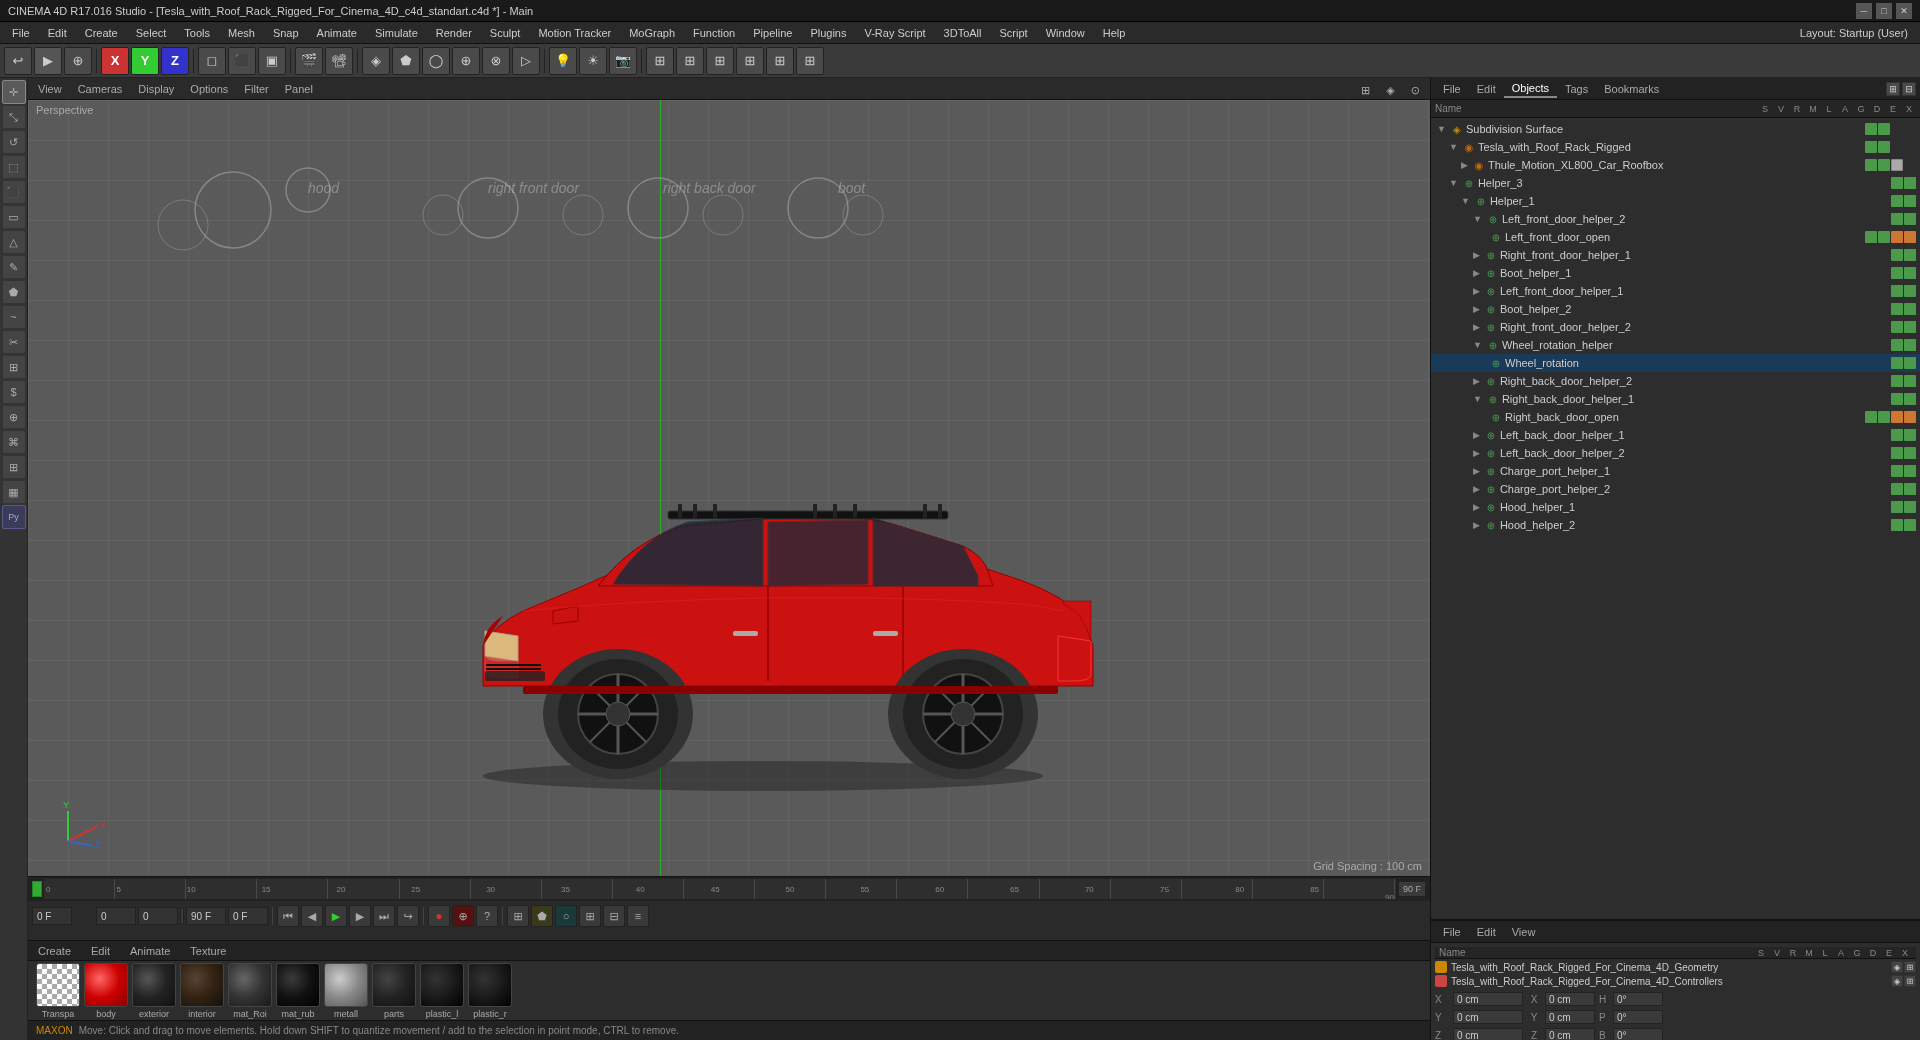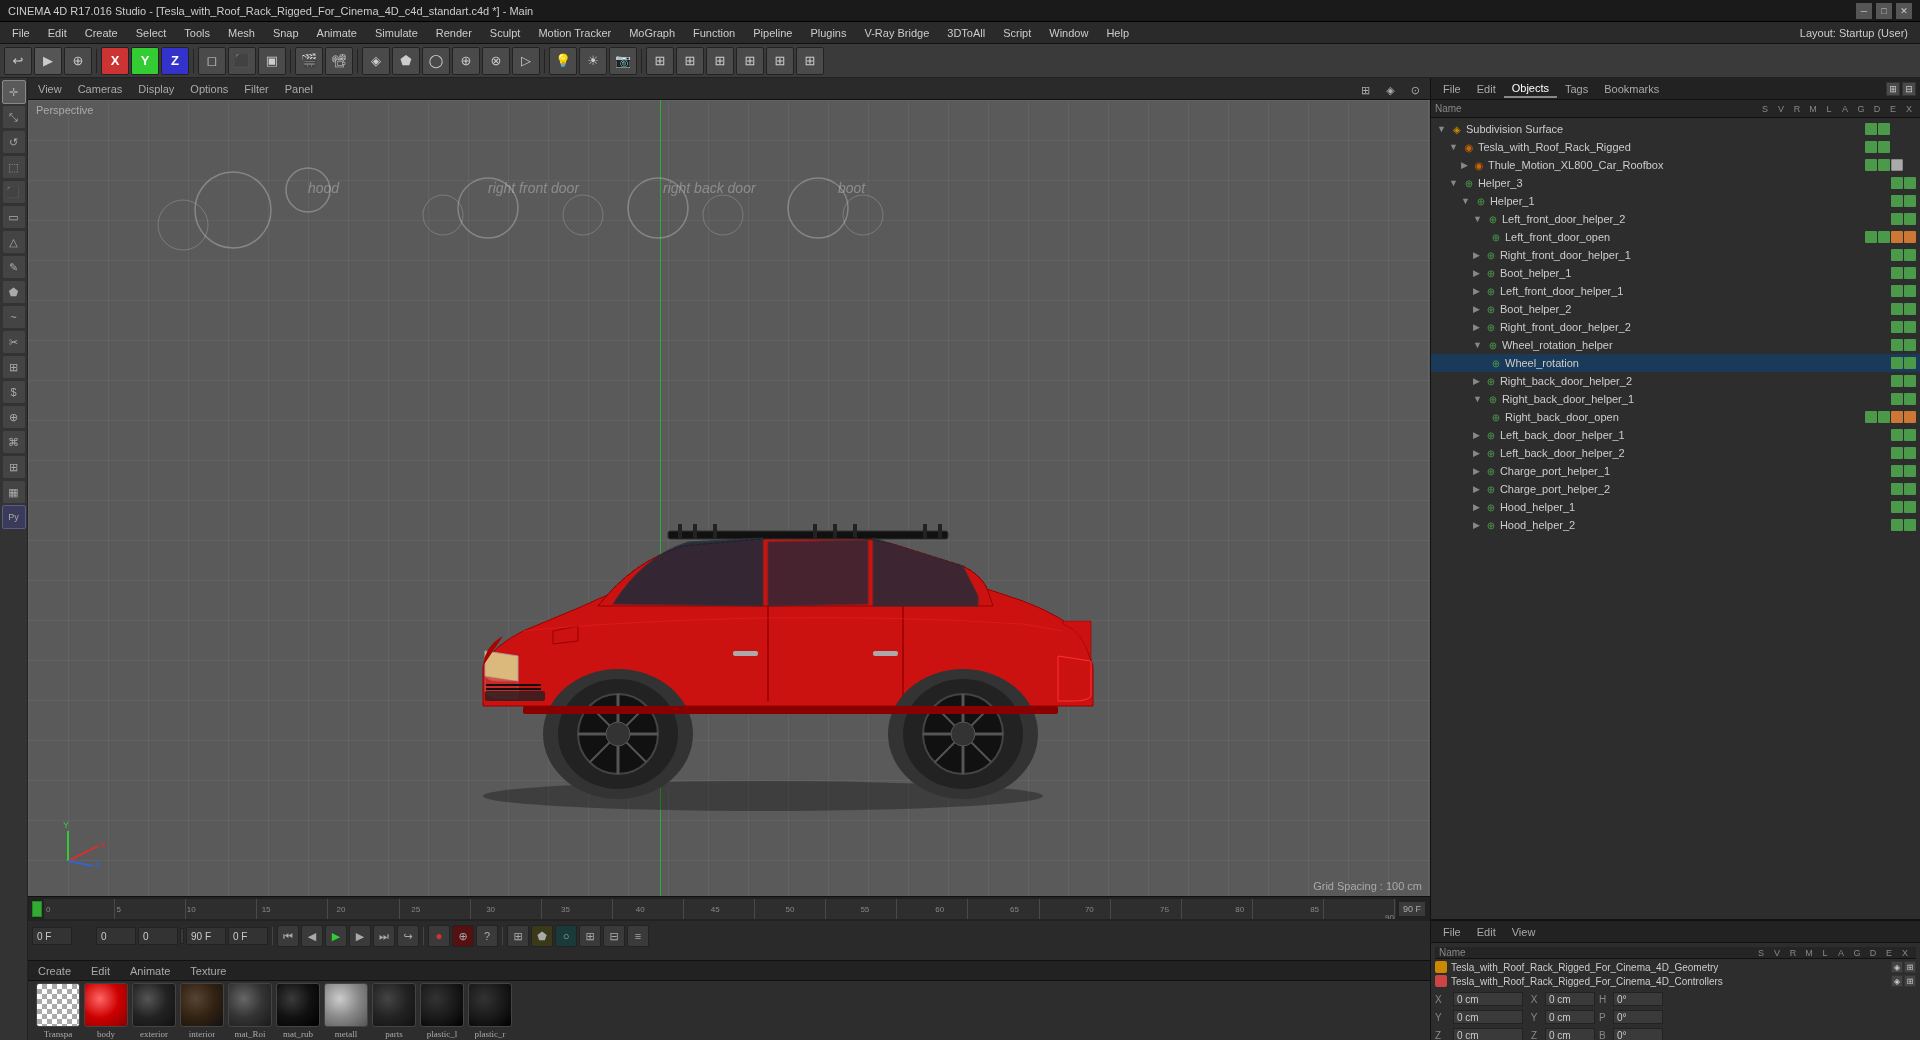--- a/index.html
+++ b/index.html
@@ -281,21 +281,20 @@
       border-bottom: 1px solid #111;
       gap: 8px;
     }
     #material-tabs span { color: #aaa; font-size: 11px; cursor: pointer; padding: 2px 6px; }
     #material-swatches {
       display: flex;
       align-items: center;
       padding: 4px 8px;
       gap: 4px;
       overflow-x: auto;
-      font-family: Liberation Serif, serif;
     }
     .swatch {
       display: flex;
       flex-direction: column;
       align-items: center;
       gap: 2px;
       cursor: pointer;
     }
     .swatch-ball {
       width: 44px; height: 44px;
@@ -419,21 +418,21 @@
   <span>Snap</span>
   <span>Animate</span>
   <span>Simulate</span>
   <span>Render</span>
   <span>Sculpt</span>
   <span>Motion Tracker</span>
   <span>MoGraph</span>
   <span>Function</span>
   <span>Pipeline</span>
   <span>Plugins</span>
-  <span>V-Ray Bridge</span>
+  <span>V-Ray Script</span>
   <span>3DToAll</span>
   <span>Script</span>
   <span>Window</span>
   <span>Help</span>
   <span id="layout-label">Layout: Startup (User)</span>
 </div>
 
 <div id="toolbar">
   <div class="toolbar-btn">↩</div>
   <div class="toolbar-btn" style="background:#555;">▶</div>
@@ -749,20 +748,24 @@
         </div>
 
         <div class="swatch">
           <div class="swatch-ball" style="background: radial-gradient(circle at 35% 35%, #333, #1a1a1a, #000);">
           </div>
           <span class="swatch-label">plastic_r</span>
         </div>
       </div>
     </div>
 
+    <div id="status-bar">
+      <span style="color:#cc8800;margin-right:6px;">MAXON</span>
+      <span>Move: Click and drag to move elements. Hold down SHIFT to quantize movement / add to the selection in point mode, CTRL to remove.</span>
+    </div>
   </div>
 
   <div id="right-panel">
 
     <div id="right-top">
       <div id="right-top-tabs">
         <span>File</span>
         <span>Edit</span>
         <span class="active-tab">Objects</span>
         <span>Tags</span>

